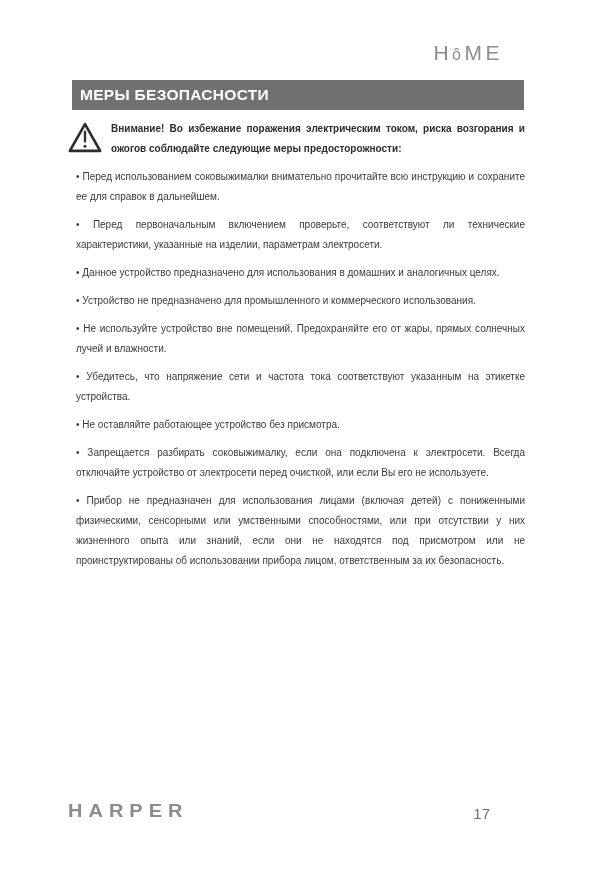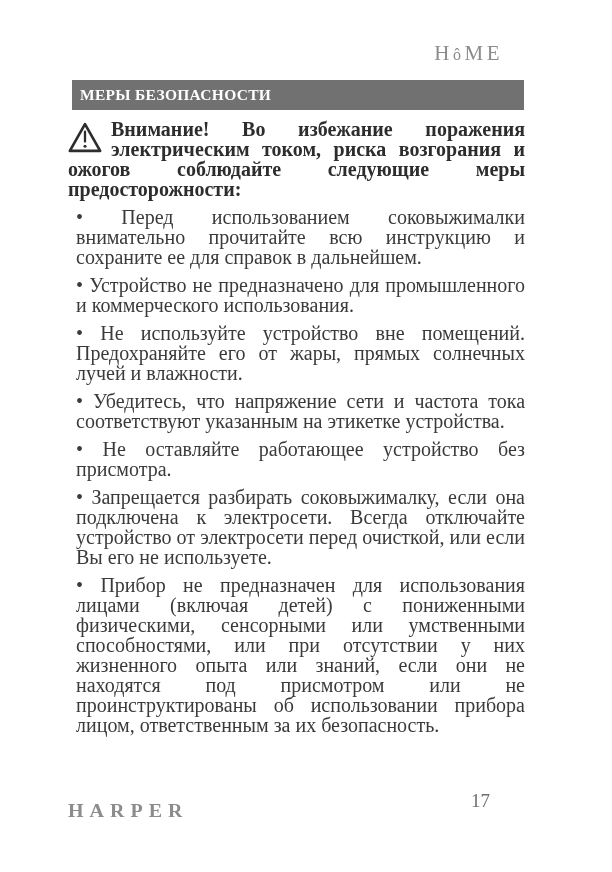--- a/index.html
+++ b/index.html
@@ -1,21 +1,21 @@
 <!DOCTYPE html>
 <html lang="ru"><head>
 <meta charset="utf-8">
 <style>
   html, body { margin: 0; padding: 0; background: #ffffff; }
   .page {
     position: relative;
     width: 572px;
     height: 872px;
     background: #ffffff;
-    font-family: Liberation Serif, serif;
+    font-family: Liberation Sans, sans-serif;
     color: #3a3a3a;
     overflow: hidden;
   }
 
   
   .brand {
     position: absolute;
     top: 42px;
     right: 69px;
     color: #8c8c8c;
@@ -43,21 +43,21 @@
     padding-left: 8px;
     letter-spacing: 0.3px;
   }
 
   
   .content {
     position: absolute;
     left: 68px;
     top: 119px;
     width: 457px;
-    font-size: 20px;
+    font-size: 10px;
     line-height: 20px;
     text-align: justify;
     hyphens: manual;
   }
   .warning {
     font-weight: 700;
     color: #2d2d2d;
     margin: 0 0 8px 0;
   }
   .tri-float {
@@ -71,33 +71,33 @@
   .marker { display: inline; }
 
   
   .footer {
     position: absolute;
     left: 68px;
     right: 68px;
     top: 790px;
     display: flex;
     justify-content: space-between;
-    align-items: flex-start;
+    align-items: flex-end;
   }
   .harper {
     margin-top: 9px;
     font-size: 20px;
     font-weight: 700;
     letter-spacing: 6px;
     color: #8c8c8c;
     transform: scaleY(0.95);
     user-select: none;
   }
   .pagenum {
-    font-size: 19px;
+    font-size: 15px;
     color: #6e6e6e;
     margin-right: 14px;
   }
 </style>
 </head>
 <body>
 
 <div class="page">
 
   <div class="brand"><span>H</span><span class="o-house">ô</span><span>ME</span></div>
@@ -112,20 +112,22 @@
       <span class="tri-float">
         <svg viewBox="0 0 38 37" aria-hidden="true">
           <polygon points="19,3.5 36,33.5 2,33.5" fill="none" stroke="#2d2d2d" stroke-width="3" stroke-linejoin="round"></polygon>
           <line x1="19" y1="12" x2="19" y2="23" stroke="#2d2d2d" stroke-width="2.6" stroke-linecap="round"></line>
           <circle cx="19" cy="28.2" r="1.7" fill="#2d2d2d"></circle>
         </svg>
       </span><b>Внимание! Во избежание поражения электриче­ским током, риска возгорания и ожогов соблю­дайте следующие меры предосторожности:</b>
     </div>
 
     <p class="bullet"><span class="marker">•</span> <span>Перед использованием соковыжималки внимательно прочитайте всю инструкцию и сохраните ее для справок в дальнейшем.</span></p>
+    <p class="bullet"><span class="marker">•</span> <span>Перед первоначальным включением проверьте, соответ­ствуют ли технические характеристики, указанные на из­делии, параметрам электросети.</span></p>
+    <p class="bullet"><span class="marker">•</span> <span>Данное устройство предназначено для использования в домашних и аналогичных целях.</span></p>
     <p class="bullet"><span class="marker">•</span> <span>Устройство не предназначено для промышленного и ком­мерческого использования.</span></p>
     <p class="bullet"><span class="marker">•</span> <span>Не используйте устройство вне помещений. Предохраняй­те его от жары, прямых солнечных лучей и влажности.</span></p>
     <p class="bullet"><span class="marker">•</span> <span>Убедитесь, что напряжение сети и частота тока соответ­ствуют указанным на этикетке устройства.</span></p>
     <p class="bullet"><span class="marker">•</span> <span>Не оставляйте работающее устройство без присмотра.</span></p>
     <p class="bullet"><span class="marker">•</span> <span>Запрещается разбирать соковыжималку, если она подклю­чена к электросети. Всегда отключайте устройство от элек­тросети перед очисткой, или если Вы его не используете.</span></p>
     <p class="bullet"><span class="marker">•</span> <span>Прибор не предназначен для использования лицами (включая детей) с пониженными физическими, сенсорны­ми или умственными способностями, или при отсутствии у них жизненного опыта или знаний, если они не находятся под присмотром или не проинструктированы об использо­вании прибора лицом, ответственным за их безопасность.</span></p>
 
   </div>
 
   <div class="footer">

